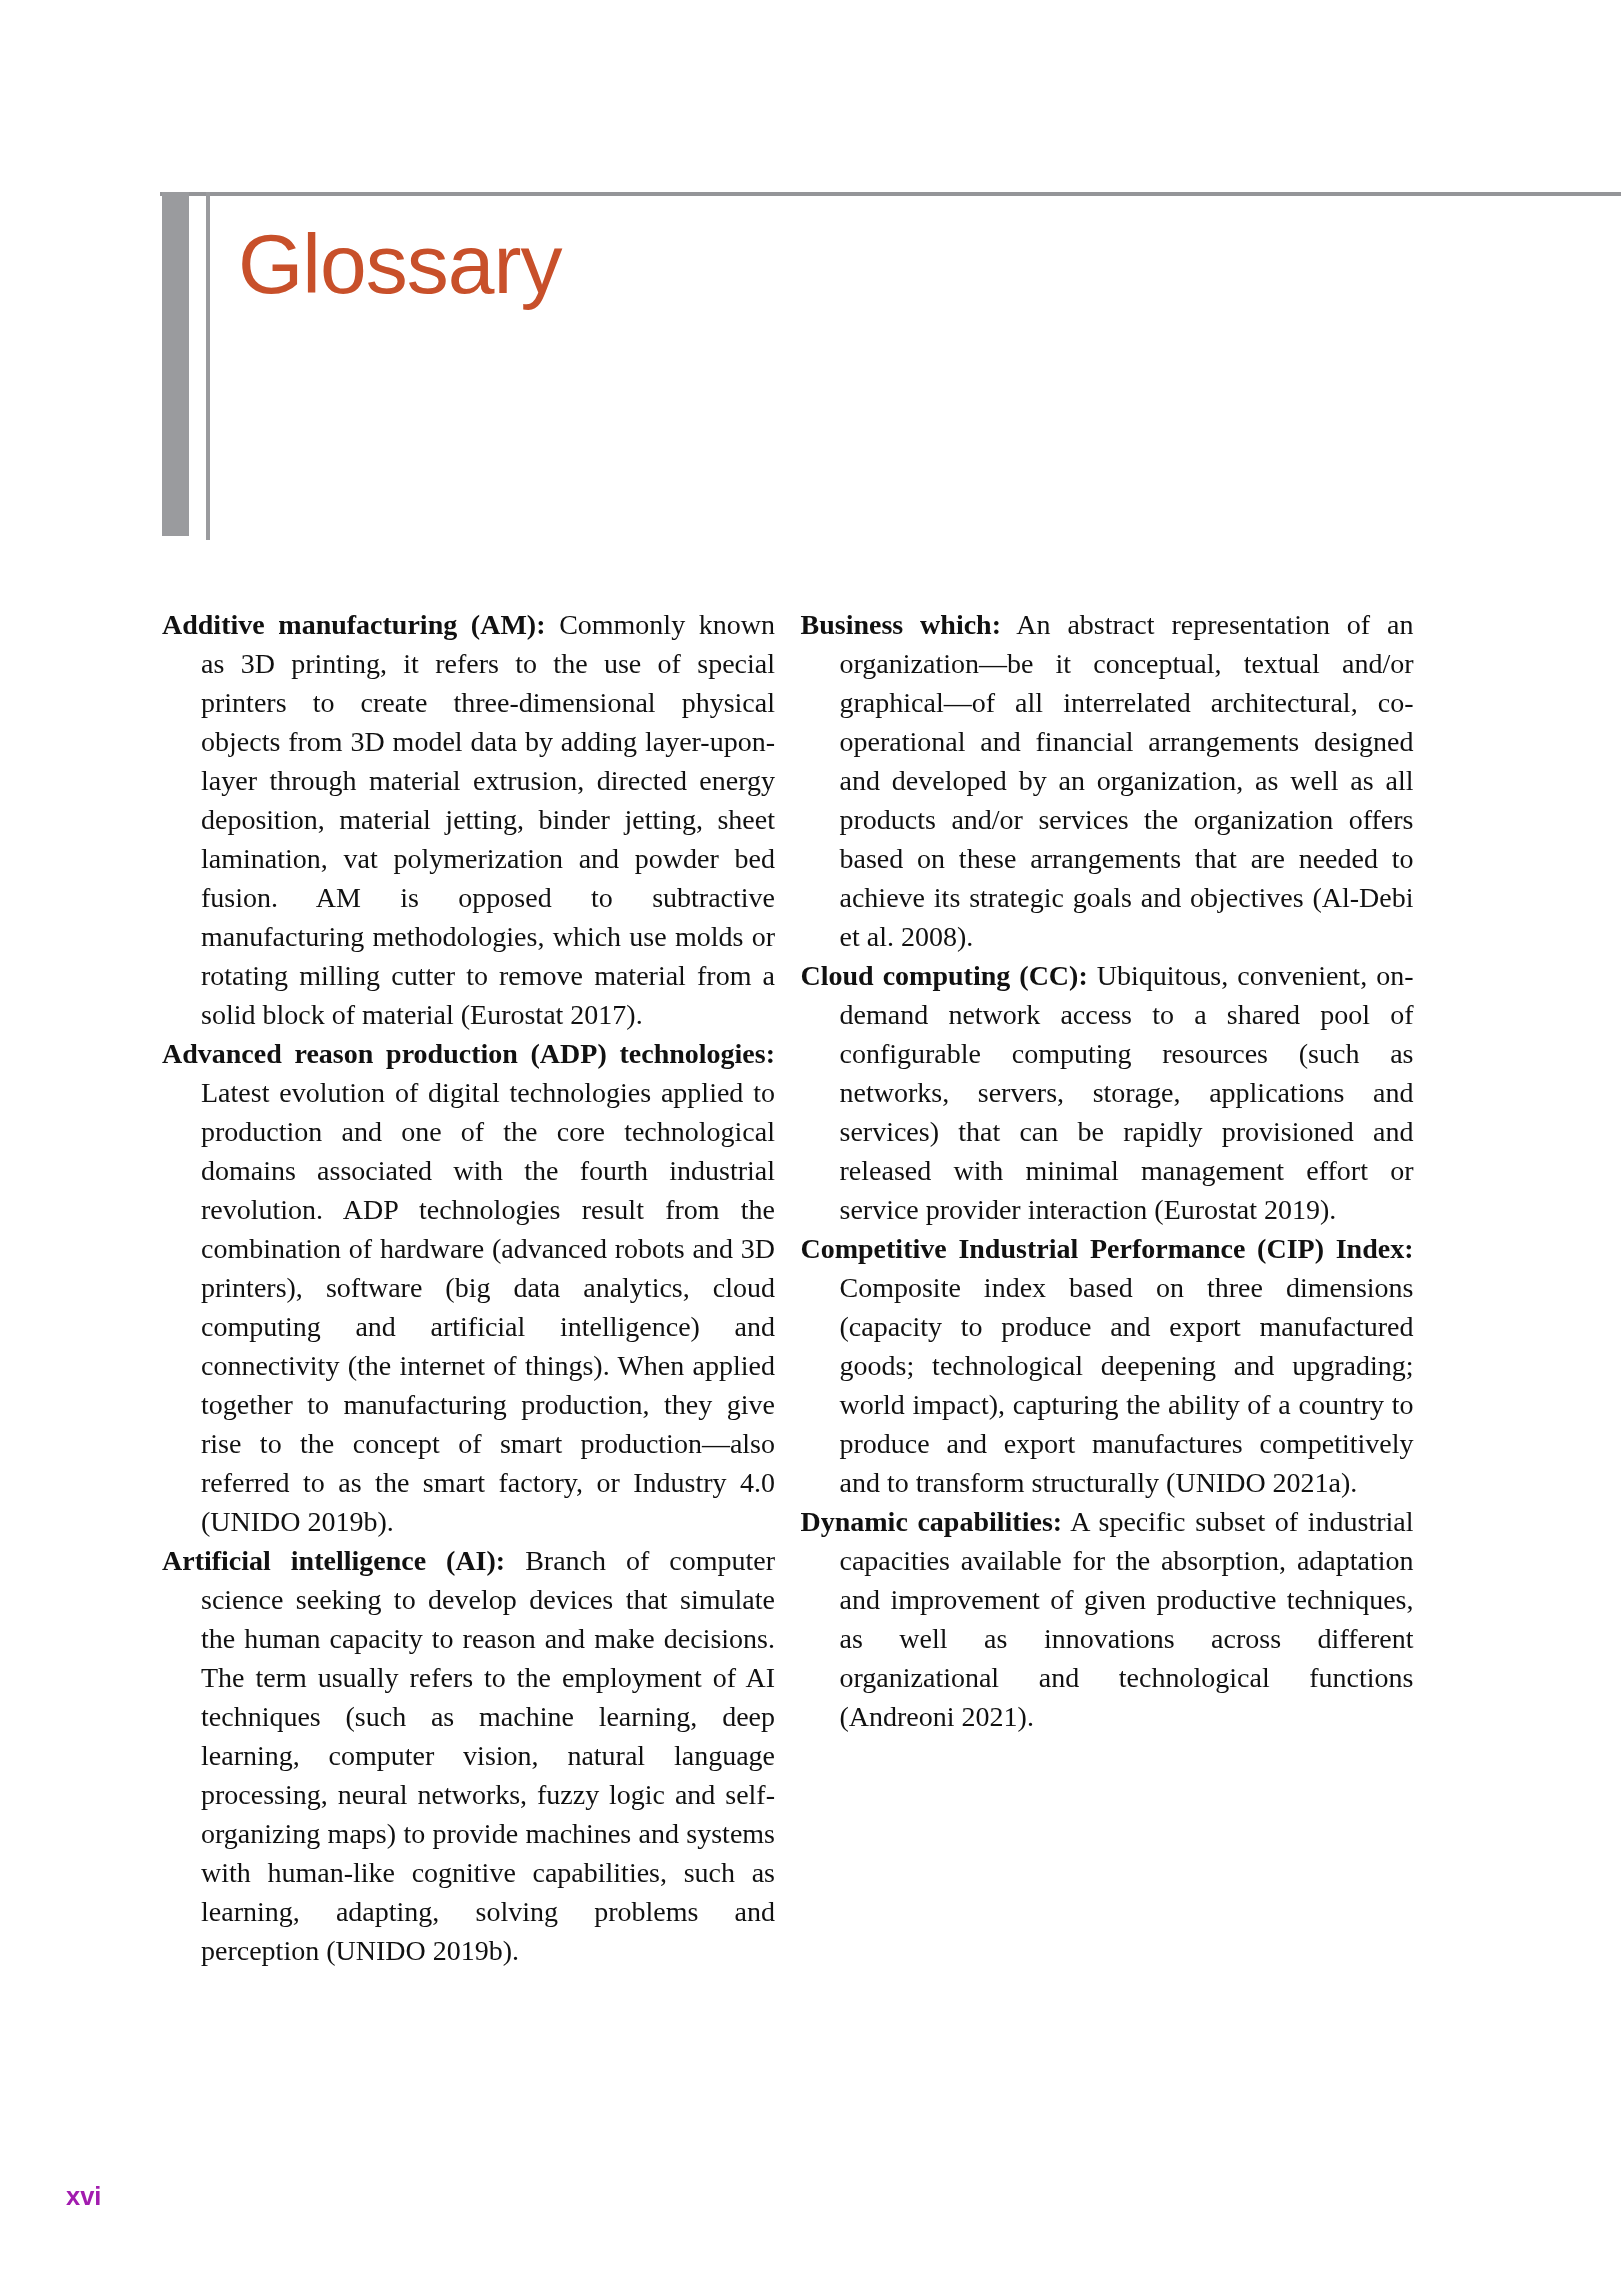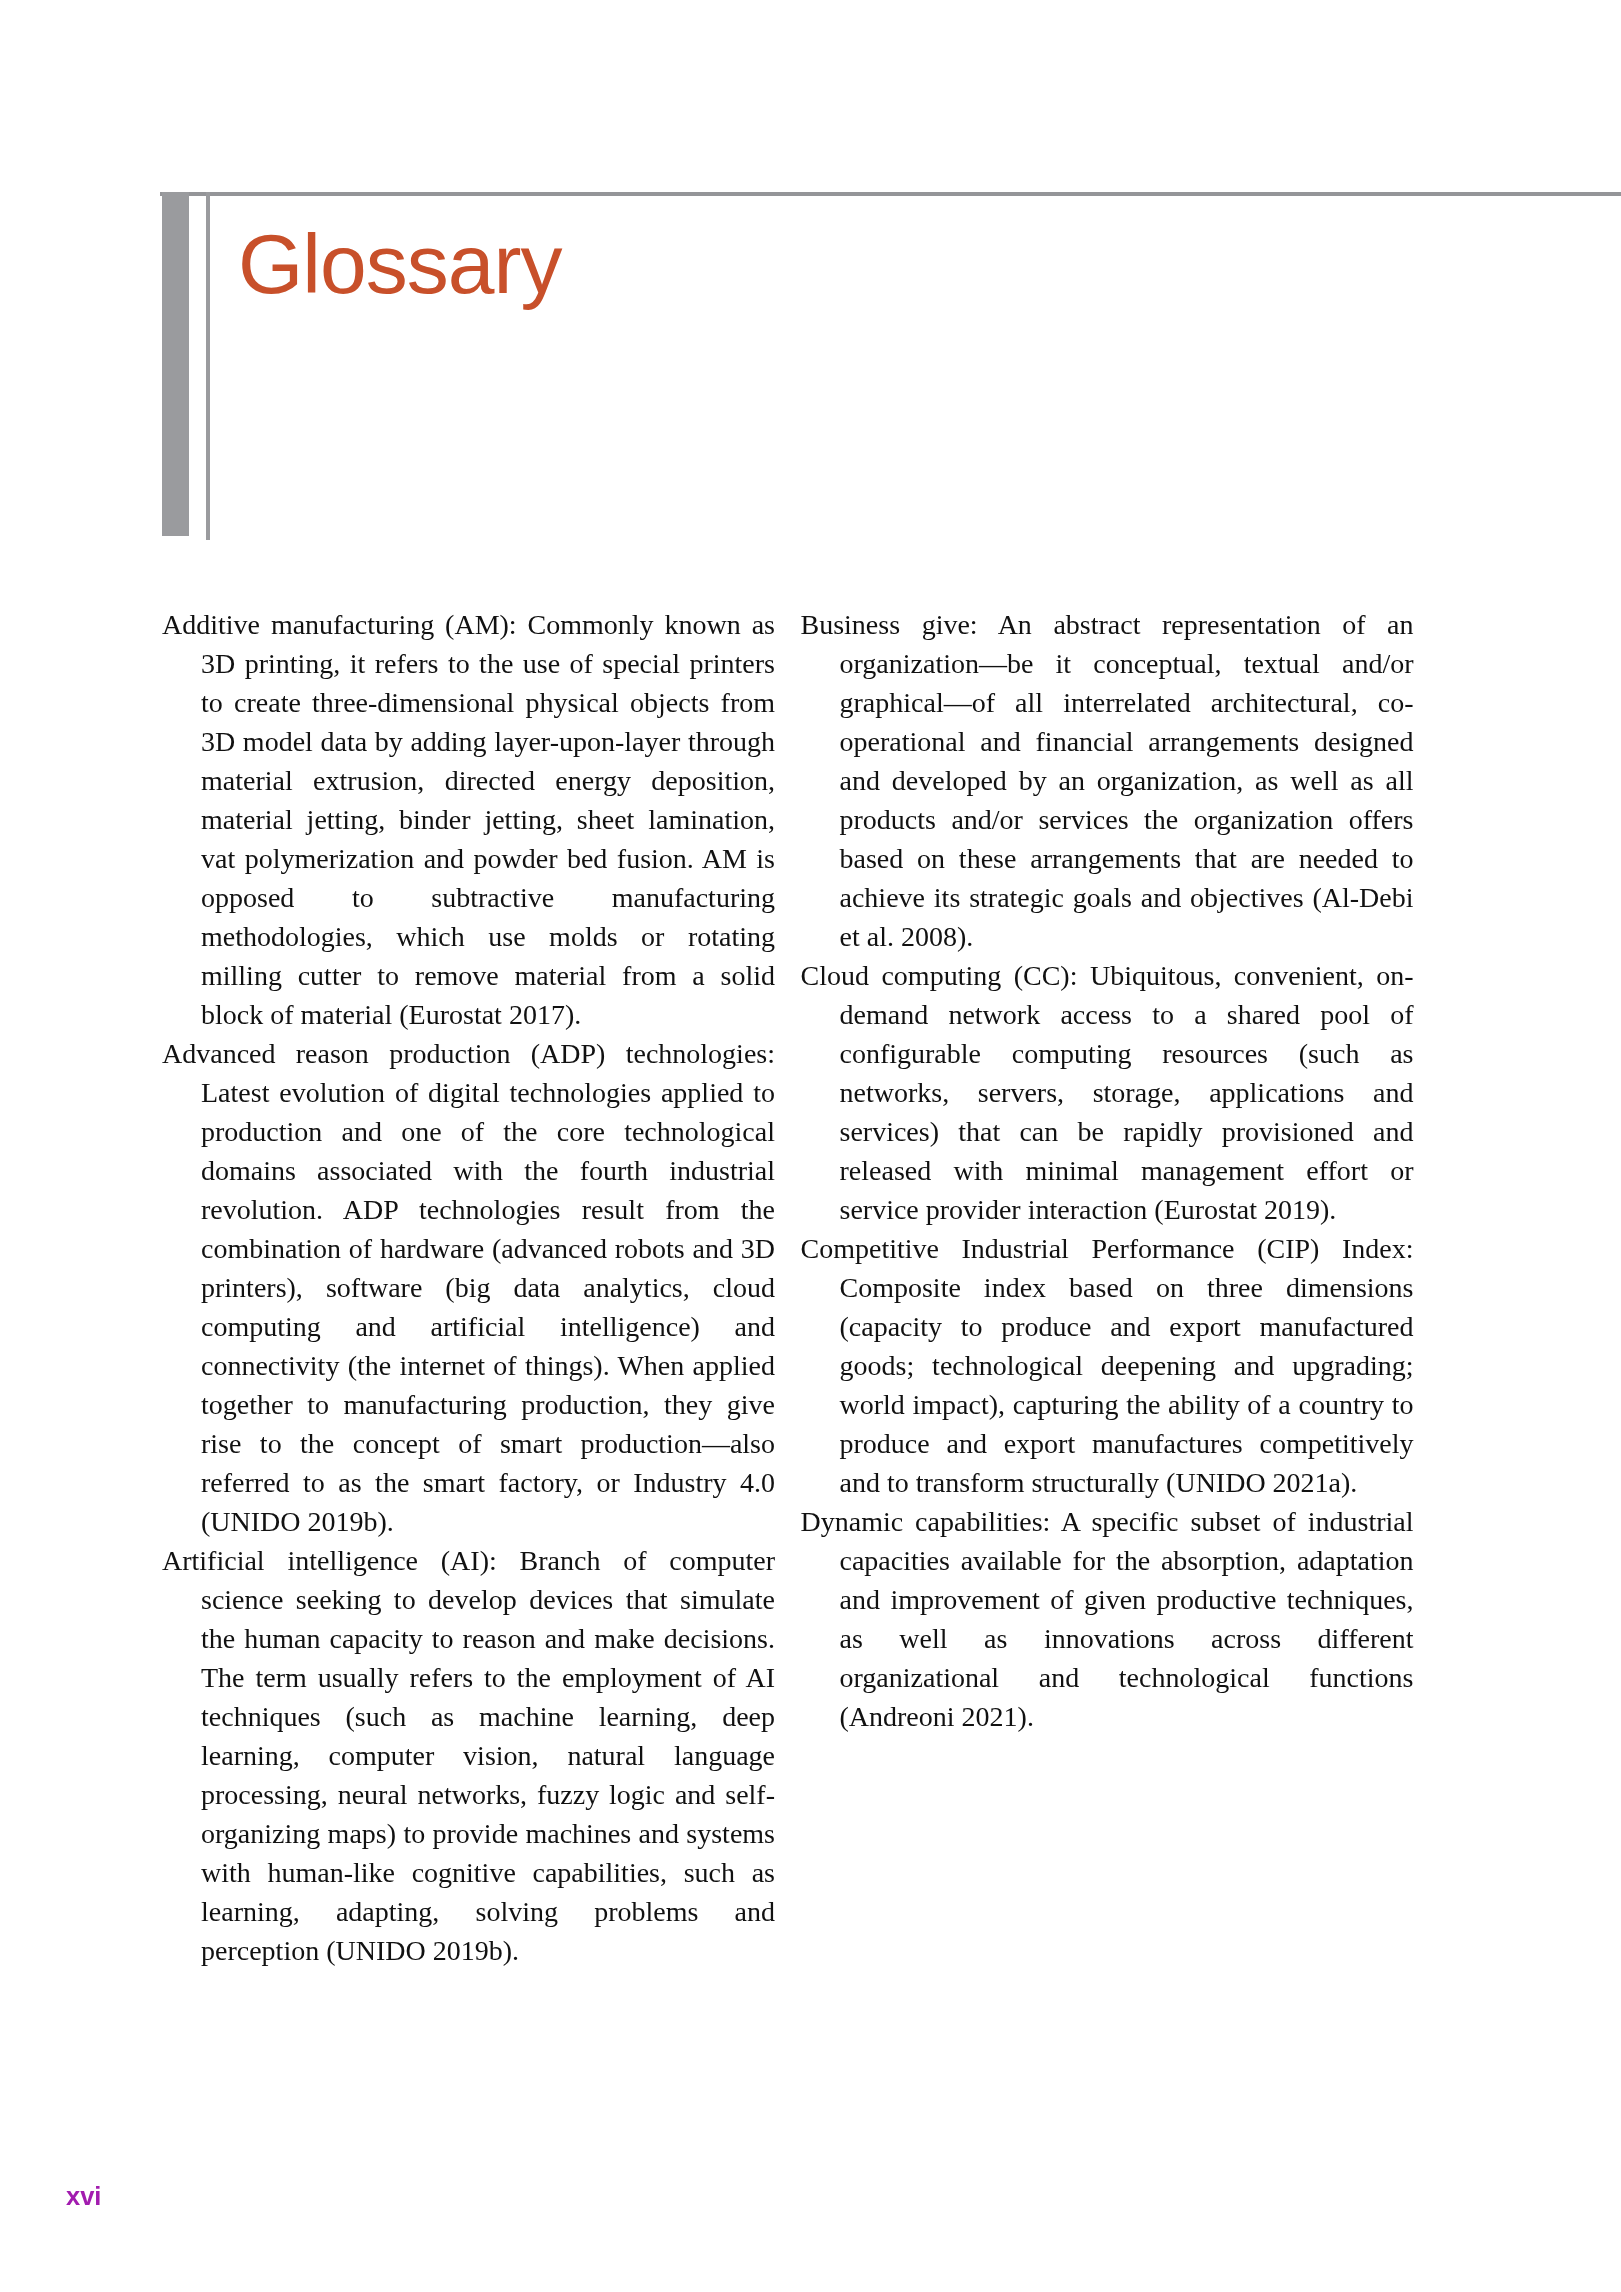--- a/index.html
+++ b/index.html
@@ -70,21 +70,21 @@
     margin: 0;
     padding-left: 39px;
     text-indent: -39px;
     font-size: 28px;
     line-height: 39px;
     text-align: justify;
     hyphens: auto;
     -webkit-hyphens: auto;
   }
   .term {
-    font-weight: 400;
+    font-weight: 700;
   }
   
   .page-number {
     position: absolute;
     left: 66px;
     top: 2182px;
     font-family: "Liberation Sans", sans-serif;
     font-weight: 700;
     font-size: 25.5px;
     line-height: 29px;
@@ -114,21 +114,21 @@
         <span class="def">Latest evolution of digital technologies applied to production and one of the core technological domains associated with the fourth industrial revolution. ADP technologies result from the combination of hardware (advanced robots and 3D printers), software (big data analytics, cloud computing and artificial intelligence) and connectivity (the internet of things). When applied together to manufacturing production, they give rise to the concept of smart production—also referred to as the smart factory, or Industry 4.0 (UNIDO 2019b).</span>
       </p>
       <p class="entry">
         <span class="term">Artificial intelligence (AI):</span>
         <span class="def">Branch of computer science seeking to develop devices that simulate the human capacity to reason and make decisions. The term usually refers to the employment of AI techniques (such as machine learning, deep learning, computer vision, natural language processing, neural networks, fuzzy logic and self-organizing maps) to provide machines and systems with human-like cognitive capabilities, such as learning, adapting, solving problems and perception (UNIDO 2019b).</span>
       </p>
     </div>
 
     <div class="col">
       <p class="entry">
-        <span class="term">Business give:</span>
+        <span class="term">Business which:</span>
         <span class="def">An abstract representation of an organization—be it conceptual, textual and/or graphical—of all interrelated architectural, co-operational and financial arrangements designed and developed by an organization, as well as all products and/or services the organization offers based on these arrangements that are needed to achieve its strategic goals and objectives (Al-Debi et al. 2008).</span>
       </p>
       <p class="entry">
         <span class="term">Cloud computing (CC):</span>
         <span class="def">Ubiquitous, convenient, on-demand network access to a shared pool of configurable computing resources (such as networks, servers, storage, applications and services) that can be rapidly provisioned and released with minimal management effort or service provider interaction (Eurostat 2019).</span>
       </p>
       <p class="entry">
         <span class="term">Competitive Industrial Performance (CIP) Index:</span>
         <span class="def">Composite index based on three dimensions (capacity to produce and export manufactured goods; technological deepening and upgrading; world impact), capturing the ability of a country to produce and export manufactures competitively and to transform structurally (UNIDO 2021a).</span>
       </p>

